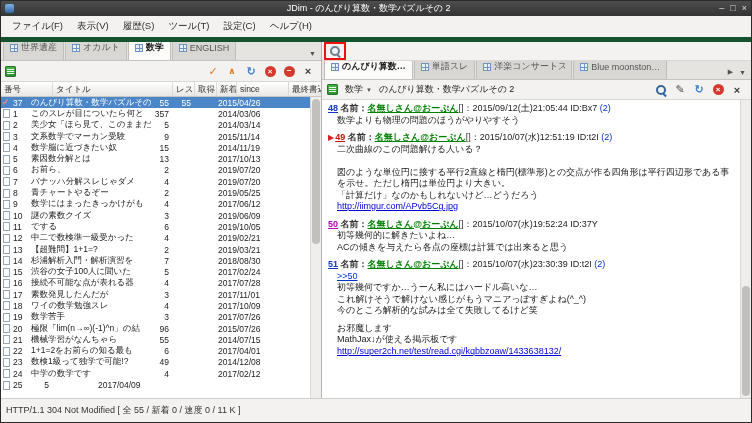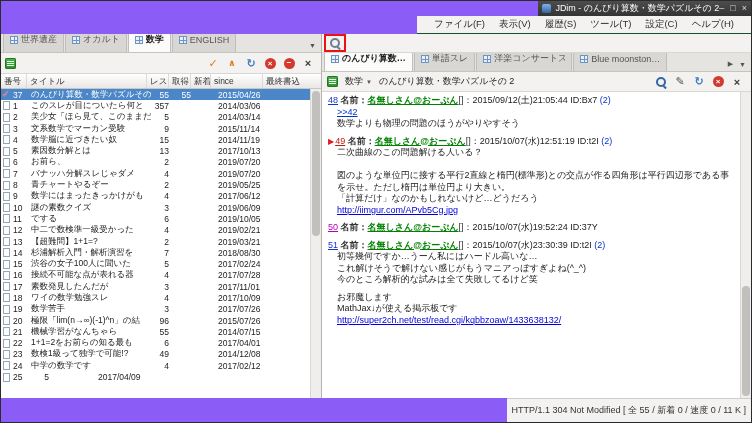--- a/index.html
+++ b/index.html
@@ -1,26 +1,26 @@
 <!DOCTYPE html>
 <html><head>
 <meta charset="utf-8">
 <style>
   *{box-sizing:border-box;margin:0;padding:0;}
   html,body{background:#888;}
   body{font-family:"Liberation Sans","DejaVu Sans",sans-serif;}
-  .window{width:752px;height:423px;display:flex;flex-direction:column;background:#8b5cf6;overflow:hidden;border:1px solid #2b2b2b;align-items:flex-end;}
+  .window{width:752px;height:423px;display:flex;flex-direction:column;background:#5eead4;overflow:hidden;border:1px solid #2b2b2b;}
   
   .titlebar{height:15px;background:linear-gradient(#4d4d4d,#343434);color:#fff;display:flex;align-items:center;padding:0 4px;flex:0 0 auto;}
   .app-ic{width:9px;height:9px;border-radius:2px;background:linear-gradient(#7fb2e8,#3465a4);margin-right:4px;flex:0 0 auto;}
   .wtitle{flex:1;text-align:center;font-size:9px;white-space:nowrap;overflow:hidden;}
   .winctl{display:flex;gap:6px;font-size:9px;line-height:9px;}
   .wbtn{cursor:default;color:#ddd;}
   
-  .menubar{height:18px;background:#f3f2f0;border-bottom:1px solid #14532d;display:flex;align-items:center;padding:0 10px;flex:0 0 auto;}
+  .menubar{height:26px;background:#f3f2f0;border-bottom:5px solid #14532d;display:flex;align-items:center;padding:0 4px;flex:0 0 auto;}
   .mitem{font-size:9.5px;color:#2e2e2e;padding:2px 7px;}
   
   .toolbar{height:27px;background:#f3f2f0;border-bottom:1px solid #cfcdc9;display:flex;align-items:center;gap:3px;padding:0 5px;flex:0 0 auto;}
   .icbtn{width:18px;height:17px;display:inline-flex;align-items:center;justify-content:center;border-radius:2px;flex:0 0 auto;position:relative;}
   .tsep{width:1px;height:16px;background:#d4d2cf;margin:0 2px;flex:0 0 auto;}
   .urlbar{flex:1;height:19px;border:1px solid #b7b5b2;border-radius:2px;background:#fff;font-size:9.5px;color:#333;padding:0 5px;font-family:inherit;outline:none;min-width:0;}
   .ic-panes::before{content:"";width:13px;height:10px;border:1px solid #5b7aa0;background:linear-gradient(90deg,#bcd2ea 0 4px,#fff 4px);}
   .ic-board::before{content:"";width:12px;height:10px;border:1px solid #7a8a99;background:repeating-linear-gradient(#fff 0 2px,#9fb6cc 2px 3px);}
   .ic-doc::before{content:"";width:9px;height:11px;border:1px solid #8a97a5;background:#fff;box-shadow:inset 0 -2px 0 #dde6ee;}
   .ic-open::before{content:"";width:9px;height:11px;border:1px solid #8a97a5;background:#fff;}
@@ -49,21 +49,21 @@
   .ic-delete::before{content:"−";color:#fff;background:#d4392e;border-radius:50%;width:11px;height:11px;font-size:8px;line-height:10px;text-align:center;font-weight:bold;}
   .ic-close::before{content:"×";color:#3c3c3c;font-weight:bold;font-size:11px;}
   .ic-write::before{content:"✎";color:#555;font-size:11px;}
   .icmag{position:relative;width:14px;height:14px;display:inline-block;color:#3465a4;}
   .icmag::before{content:"";position:absolute;left:2px;top:2px;width:6px;height:6px;border:2px solid currentColor;border-radius:50%;}
   .icmag::after{content:"";position:absolute;left:10px;top:10px;width:4px;height:2px;background:currentColor;transform:rotate(45deg);transform-origin:0 0;}
   .icmag.gray{color:#6c7f92;}
   
   .thead{height:15px;display:flex;background:linear-gradient(#ffffff,#e9e7e5);border-bottom:1px solid #c9c7c4;font-size:8.5px;color:#333;flex:0 0 auto;}
   .hc{border-right:1px solid #dcdad7;padding:0 0 0 3px;line-height:14px;white-space:nowrap;overflow:hidden;}
-  .c0{width:26px;font-family:Liberation Serif, serif;} .c1{width:120px;} .c2{width:22px;} .c3{width:22px;} .c4{width:20px;} .c5{width:52px;} .c6{flex:1;border-right:none;}
+  .c0{width:52px;font-family:Liberation Serif, serif;} .c1{width:120px;} .c2{width:22px;} .c3{width:22px;} .c4{width:20px;} .c5{width:52px;} .c6{flex:1;border-right:none;}
   .tbody-wrap{flex:1;display:flex;min-height:0;}
   .rows{flex:1;background:#fff;overflow:hidden;min-width:0;}
   .trow{height:11.3px;display:flex;align-items:center;font-size:8.5px;color:#222;white-space:nowrap;}
   .trow.sel{background:#4a86c8;color:#fff;}
   .cell-ic{width:12px;display:flex;align-items:center;flex:0 0 auto;}
   .row-doc{width:7px;height:9px;background:#fdfdfd;border:1px solid #98a5b3;margin-left:2px;}
   .row-check{color:#ff5544;font-size:9px;font-weight:bold;margin-left:1px;line-height:9px;text-shadow:0 0 1px #fff;}
   .cell-no{width:18px;text-align:right;padding-right:17px;flex:0 0 auto;}
   .cell-title{width:120px;overflow:hidden;flex:0 0 auto;}
   .cell-num{width:22px;text-align:right;padding-right:4px;flex:0 0 auto;}
@@ -79,21 +79,21 @@
   .combo{display:inline-flex;align-items:center;gap:3px;font-size:9px;color:#222;padding:1px 3px;}
   .caret{font-size:6px;color:#555;}
   .tt-title{font-size:9px;color:#222;white-space:nowrap;overflow:hidden;}
   .tspacer{flex:1;}
   
   .posts-wrap{flex:1;display:flex;min-height:0;}
   .posts{flex:1;background:#fff;overflow:hidden;padding:3px 6px;font-size:9px;line-height:11.5px;color:#222;min-width:0;}
   .post{margin-bottom:6px;}
   .post-head{white-space:nowrap;overflow:hidden;}
   .pmark{color:#e01b24;font-size:8px;margin-right:1px;}
-  .p-num{font-weight:normal;text-decoration:underline;}
+  .p-num{font-weight:bold;text-decoration:underline;}
   .p-nl{font-weight:bold;color:#333;}
   .p-name{color:#008000;font-weight:bold;text-decoration:underline;}
   .p-mail{color:#333;}
   .p-date{color:#222;}
   .p-id{color:#222;}
   .p-count{color:#0033cc;}
   .post-body{padding-left:9px;}
   .post-body div{word-break:break-all;}
   .anchor{color:#0033cc;text-decoration:underline;}
   .plink{color:#0000dd;text-decoration:underline;}
@@ -535,40 +535,44 @@
             <span class="icbtn ic-reload"></span>
             <span class="icbtn ic-stop"></span>
             <span class="icbtn ic-close"></span>
           </span>
       </div>
       <div class="posts-wrap">
         <div class="posts" id="posts">
             <div class="post">
               <div class="post-head"><span class="p-num" style="color: rgb(21, 54, 201);">48</span><span class="p-nl"> 名前：</span><span class="p-name">名無しさん@おーぷん</span><span class="p-mail">[]</span><span class="p-date">：2015/09/12(土)21:05:44</span><span class="p-id"> ID:Bx7</span><span class="p-count"> (2)</span></div>
               <div class="post-body">
-                <div><a class="anchor">&gt;&gt;42</a></div>
                 <div class="ptext">数学よりも物理の問題のほうがやりやすそう</div>
               </div>
             </div>
             <div class="post">
               <div class="post-head"><span class="pmark">▶</span><span class="p-num" style="color: rgb(194, 24, 7);">49</span><span class="p-nl"> 名前：</span><span class="p-name">名無しさん@おーぷん</span><span class="p-mail">[]</span><span class="p-date">：2015/10/07(水)12:51:19</span><span class="p-id"> ID:t2I</span><span class="p-count"> (2)</span></div>
               <div class="post-body">
                 <div class="ptext">二次曲線のこの問題解ける人いる？</div>
                 <div class="bline">&nbsp;</div>
                 <div class="ptext">図のような単位円に接する平行2直線と楕円(標準形)との交点が作る四角形は平行四辺形である事を示せ。ただし楕円は単位円より大きい。</div>
                 <div class="ptext">「計算だけ」なのかもしれないけど…どうだろう</div>
                 <div><a class="plink">http://iimgur.com/APvb5Cg.jpg</a></div>
               </div>
             </div>
             <div class="post">
               <div class="post-head"><span class="p-num" style="color: rgb(180, 0, 180);">50</span><span class="p-nl"> 名前：</span><span class="p-name">名無しさん@おーぷん</span><span class="p-mail">[]</span><span class="p-date">：2015/10/07(水)19:52:24</span><span class="p-id"> ID:37Y</span></div>
+              <div class="post-body">
+                <div class="ptext">初等幾何的に解きたいよね…</div>
+                <div class="ptext">ACの傾きを与えたら各点の座標は計算では出来ると思う</div>
+              </div>
             </div>
             <div class="post">
               <div class="post-head"><span class="p-num" style="color: rgb(21, 54, 201);">51</span><span class="p-nl"> 名前：</span><span class="p-name">名無しさん@おーぷん</span><span class="p-mail">[]</span><span class="p-date">：2015/10/07(水)23:30:39</span><span class="p-id"> ID:t2I</span><span class="p-count"> (2)</span></div>
               <div class="post-body">
+                <div><a class="anchor">&gt;&gt;50</a></div>
                 <div class="ptext">初等幾何ですか…うーん私にはハードル高いな…</div>
                 <div class="ptext">これ解けそうで解けない感じがもうマニアっぽすぎよね(^_^)</div>
                 <div class="ptext">今のところ解析的な試みは全て失敗してるけど笑</div>
               </div>
             </div>
             <div class="post">
               <div class="post-body">
                 <div class="ptext">お邪魔します</div>
                 <div class="ptext">MathJax↓が使える掲示板です</div>
                 <div><a class="plink">http://super2ch.net/test/read.cgi/kqbbzoaw/1433638132/</a></div>

